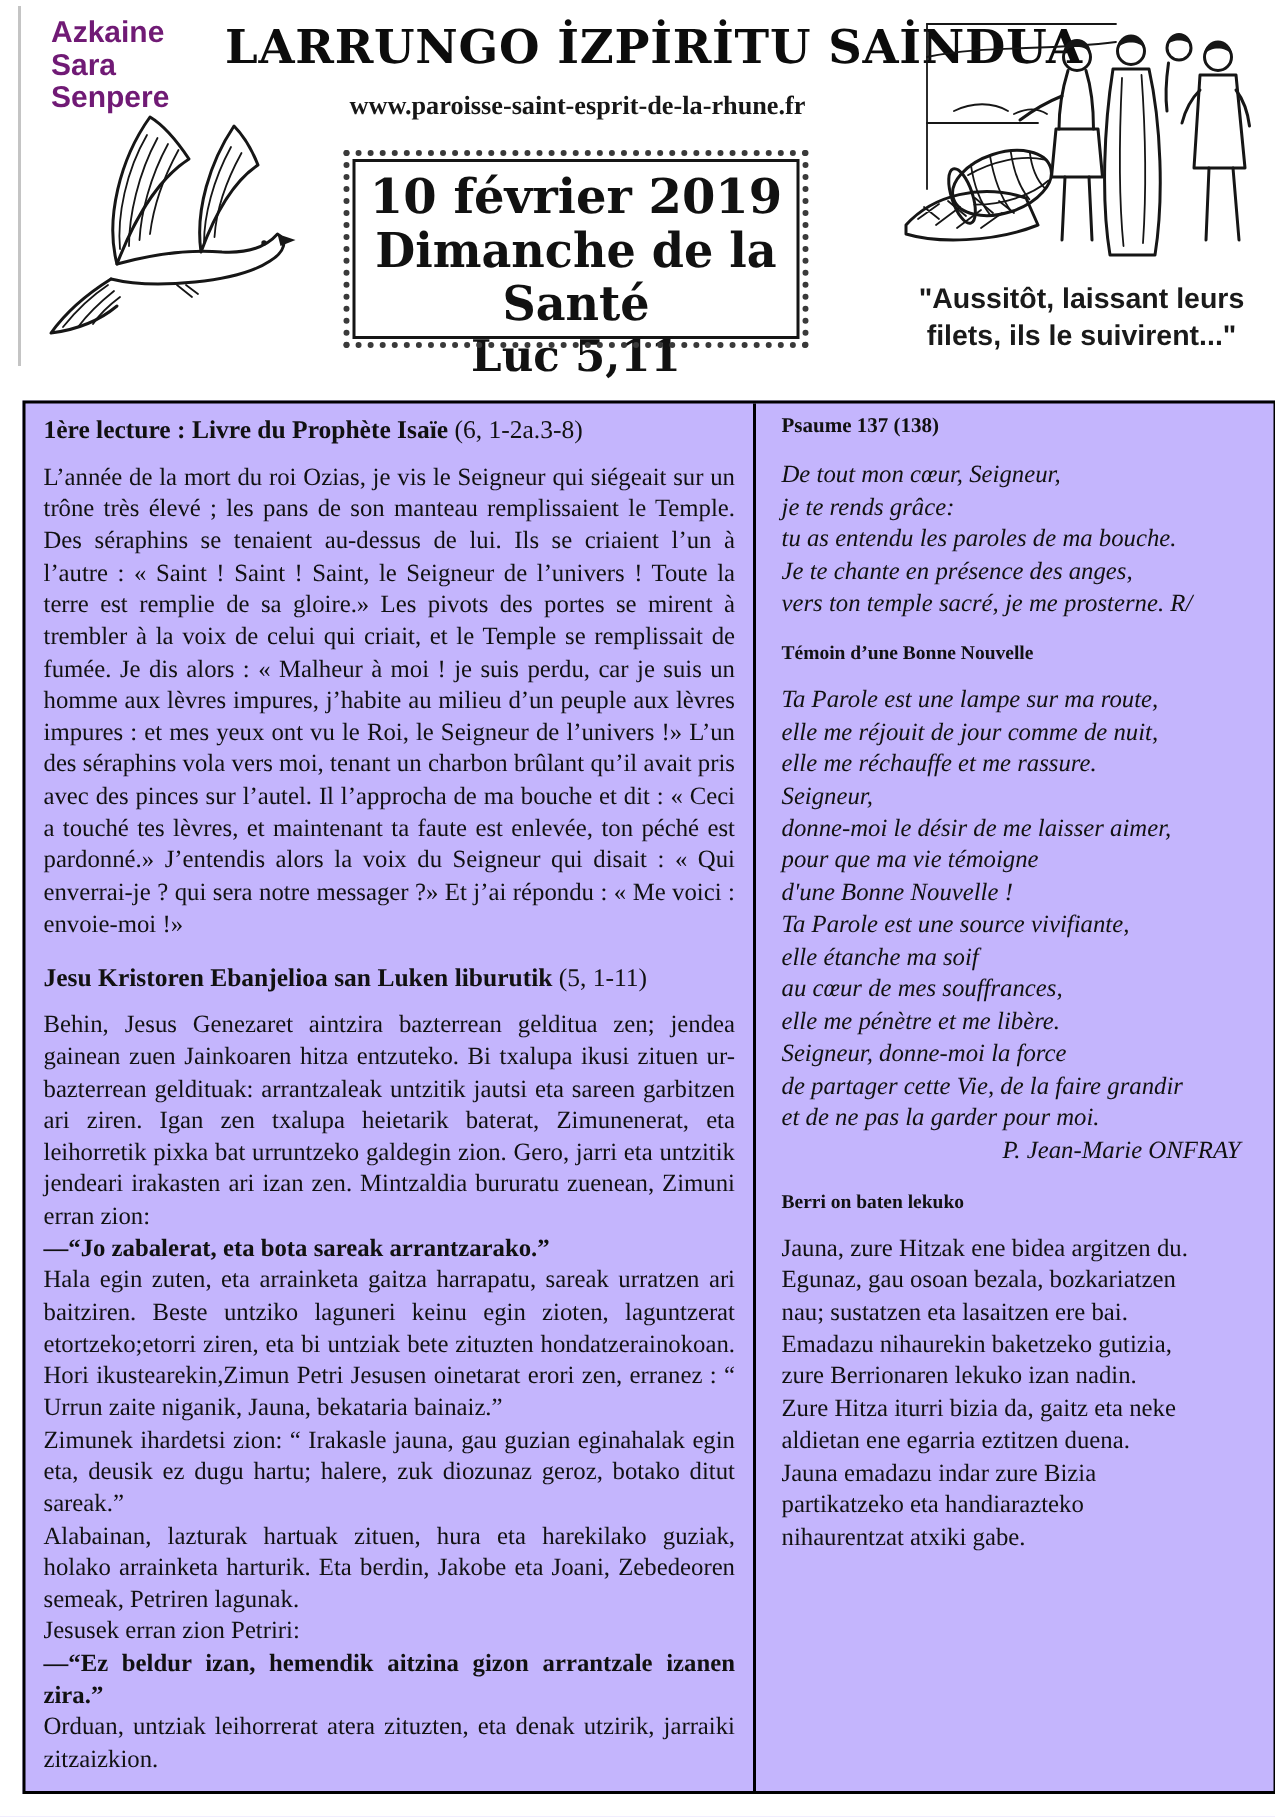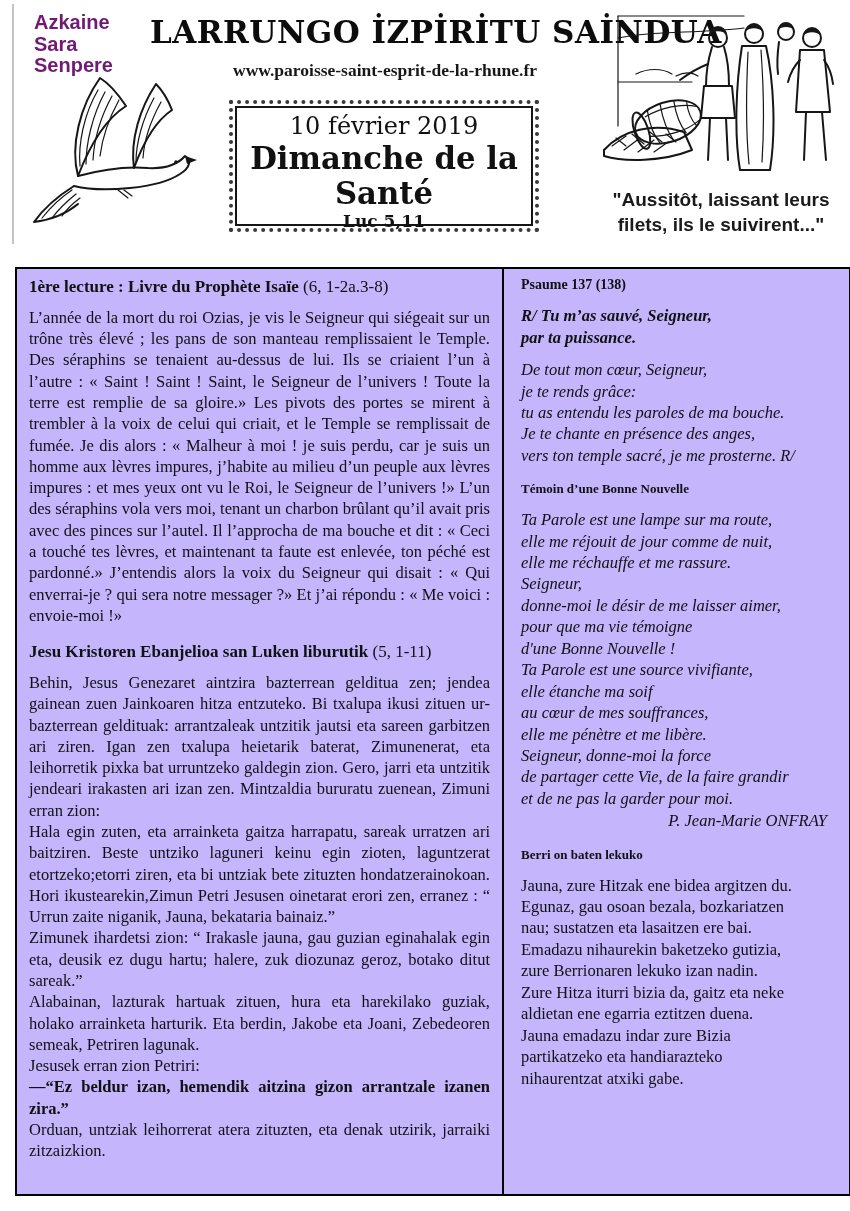--- a/index.html
+++ b/index.html
@@ -28,23 +28,23 @@
   }
   .site-url {
     position: absolute; left: 150px; top: 60px; width: 470px;
     text-align: center; font-weight: bold; font-size: 17.5px; color: #171717;
   }
   .stamp-box {
     position: absolute; left: 235px; top: 106px; width: 298px; height: 120px;
     border: 2px solid #151515; outline: 4px dotted #3a3a3a; outline-offset: 2px;
     background: #fff; text-align: center; padding-top: 5px;
   }
-  .stamp-date  { font-family: "DejaVu Serif", serif; font-weight: normal; font-size: 24px; line-height: 1.15; }
+  .stamp-date  { font-family: "DejaVu Serif", serif; font-weight: bold; font-size: 32px; line-height: 1.15; }
   .stamp-event { font-family: "DejaVu Serif", serif; font-weight: bold; font-size: 32px; line-height: 1.1; transform: scaleX(0.96); }
-  .stamp-ref   { font-family: "DejaVu Serif", serif; font-weight: bold; font-size: 17px; line-height: 1.2; }
+  .stamp-ref   { font-family: "DejaVu Serif", serif; font-weight: bold; font-size: 29px; line-height: 1.2; }
   .dove-wrap { position: absolute; left: 22px; top: 68px; width: 190px; height: 178px; }
   .scene-wrap { position: absolute; left: 596px; top: 4px; width: 250px; height: 182px; }
   .scene-caption {
     position: absolute; left: 596px; top: 188px; width: 250px;
     text-align: center; font-family: "Liberation Sans", sans-serif;
     font-weight: bold; font-size: 19px; line-height: 1.3; color: #1a1a1a;
   }
 
   
   .doc-table {
@@ -169,32 +169,31 @@
 </header>
 
 <main class="doc-table">
 
   <section class="col col-left">
     <h2 class="reading-head"><span class="t">1ère lecture : Livre du Prophète Isaïe</span><span> (6, 1-2a.3-8)</span></h2>
     <p class="just">L’année de la mort du roi Ozias, je vis le Seigneur qui siégeait sur un trône très élevé ; les pans de son manteau remplissaient le Temple. Des séraphins se tenaient au-dessus de lui. Ils se criaient l’un à l’autre : « Saint ! Saint ! Saint, le Seigneur de l’univers ! Toute la terre est remplie de sa gloire.» Les pivots des portes se mirent à trembler à la voix de celui qui criait, et le Temple se remplissait de fumée. Je dis alors : « Malheur à moi ! je suis perdu, car je suis un homme aux lèvres impures, j’habite au milieu d’un peuple aux lèvres impures : et mes yeux ont vu le Roi, le Seigneur de l’univers !» L’un des séraphins vola vers moi, tenant un charbon brûlant qu’il avait pris avec des pinces sur l’autel. Il l’approcha de ma bouche et dit : « Ceci a touché tes lèvres, et maintenant ta faute est enlevée, ton péché est pardonné.» J’entendis alors la voix du Seigneur qui disait : « Qui enverrai-je ? qui sera notre messager ?» Et j’ai répondu : « Me voici : envoie-moi !»</p>
 
     <h2 class="reading-head gospel-head"><span class="t">Jesu Kristoren Ebanjelioa san Luken liburutik</span><span> (5, 1-11)</span></h2>
     <p class="just">Behin, Jesus Genezaret aintzira bazterrean gelditua zen; jendea gainean zuen Jainkoaren hitza entzuteko. Bi txalupa ikusi zituen ur-bazterrean geldituak: arrantzaleak untzitik jautsi eta sareen garbitzen ari ziren. Igan zen txalupa heietarik baterat, Zimunenerat, eta leihorretik pixka bat urruntzeko galdegin zion. Gero, jarri eta untzitik jendeari irakasten ari izan zen. Mintzaldia bururatu zuenean, Zimuni erran zion:</p>
+    <p class="bold-line">—“Jo zabalerat, eta bota sareak arrantzarako.”</p>
     <p class="just">Hala egin zuten, eta arrainketa gaitza harrapatu, sareak urratzen ari baitziren. Beste untziko laguneri keinu egin zioten, laguntzerat etortzeko;etorri ziren, eta bi untziak bete zituzten hondatzerainokoan. Hori ikustearekin,Zimun Petri Jesusen oinetarat erori zen, erranez : “ Urrun zaite niganik, Jauna, bekataria bainaiz.”</p>
     <p class="just">Zimunek ihardetsi zion: “ Irakasle jauna, gau guzian eginahalak egin eta, deusik ez dugu hartu; halere, zuk diozunaz geroz, botako ditut sareak.”</p>
     <p class="just">Alabainan, lazturak hartuak zituen, hura eta harekilako guziak, holako arrainketa harturik. Eta berdin, Jakobe eta Joani, Zebedeoren semeak, Petriren lagunak.</p>
     <p class="just">Jesusek erran zion Petriri:</p>
     <p class="bold-line">—“Ez beldur izan, hemendik aitzina gizon arrantzale izanen zira.”</p>
     <p class="just">Orduan, untziak leihorrerat atera zituzten, eta denak utzirik, jarraiki zitzaizkion.</p>
   </section>
 
   <section class="col col-right">
     <h2 class="psalm-title">Psaume 137 (138)</h2>
-    <p class="refrain pre">R/ Tu m’as sauvé, Seigneur,
-par ta puissance.</p>
     <p class="stanza pre">De tout mon cœur, Seigneur,
 je te rends grâce:
 tu as entendu les paroles de ma bouche.
 Je te chante en présence des anges,
 vers ton temple sacré, je me prosterne. R/</p>
 
     <h3 class="section-head">Témoin d’une Bonne Nouvelle</h3>
     <p class="poem pre">Ta Parole est une lampe sur ma route,
 elle me réjouit de jour comme de nuit,
 elle me réchauffe et me rassure.

